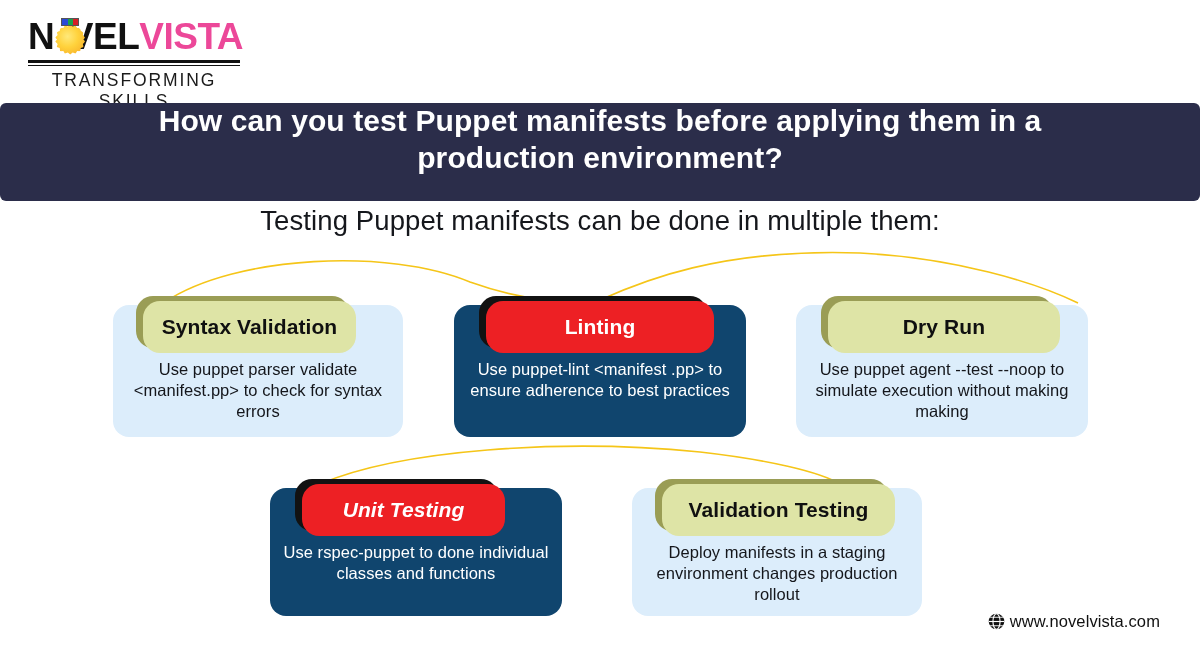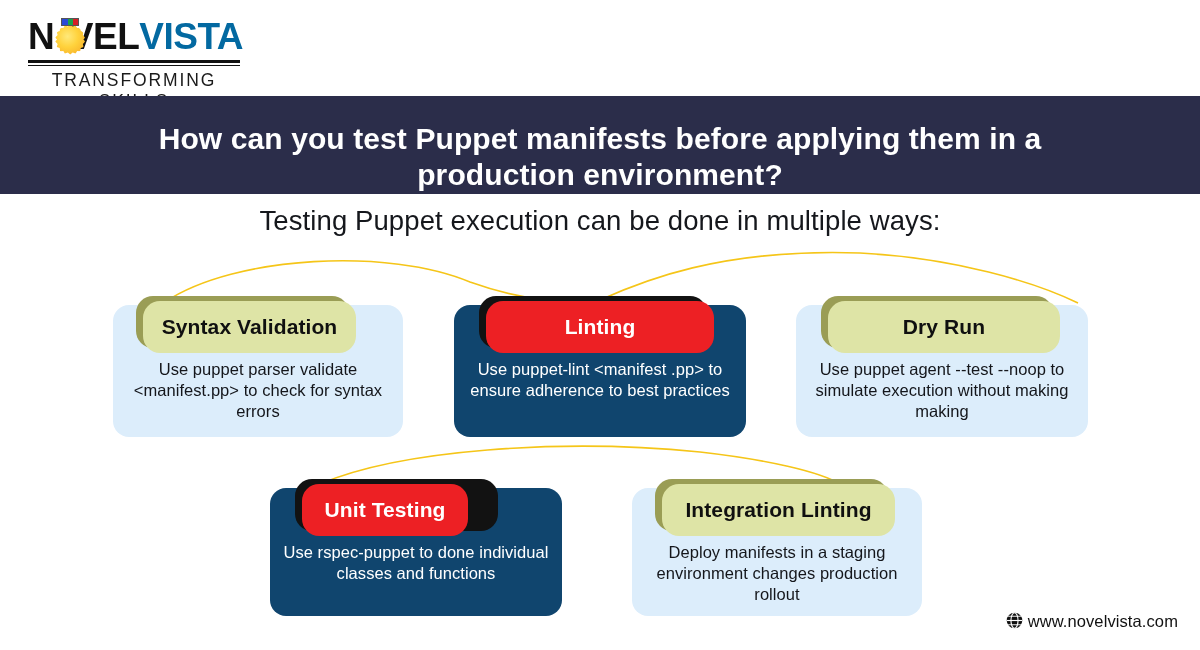--- a/index.html
+++ b/index.html
@@ -20,29 +20,29 @@
   .logo-o { position:relative; display:inline-block; width:31px; height:31px; margin:0 1px; }
   .sunburst { position:absolute; left:0; top:4px; width:30px; height:30px;
               background:radial-gradient(circle at 42% 38%, #ffe97a 0%, #ffd23c 42%, #f5a623 100%);
               border-radius:50%;
               clip-path: polygon(50% 0%,58% 7%,68% 3%,73% 12%,84% 11%,85% 22%,95% 25%,92% 35%,100% 43%,94% 50%,100% 57%,92% 65%,95% 75%,85% 78%,84% 89%,73% 88%,68% 97%,58% 93%,50% 100%,42% 93%,32% 97%,27% 88%,16% 89%,15% 78%,5% 75%,8% 65%,0% 57%,6% 50%,0% 43%,8% 35%,5% 25%,15% 22%,16% 11%,27% 12%,32% 3%,42% 7%); }
   .sun-bars { position:absolute; left:6px; top:-3px; width:18px; height:8px; display:flex;
               border:1px solid #555; background:#fff; }
   .sun-bars i { flex:1; display:block; }
   .sb1 { background:#2a49d6; } .sb2 { background:#19a34a; } .sb3 { background:#d61f26; }
   .logo-vel { color:#111; }
-  .logo-vista { color:#0369a1;text-align:right; }
+  .logo-vista { color:#ec4899;text-align:right; }
   .logo-rule { width:212px; height:3px; background:#111; margin-top:2px; }
   .logo-rule2 { width:212px; height:1px; background:#111; margin-top:2px; }
   .logo-tag { font-size:17.5px; letter-spacing:1.9px; color:#1b1b1b; margin-top:4px;
               text-align:center; width:212px; font-weight:400; }
 
   
-  .banner { position:absolute; left:0; top:96px; width:1200px; height:98px;
-            background:#2b2d4a; display:flex; align-items:flex-end; justify-content:center; }
+  .banner { position:absolute; left:0; top:103px; width:1200px; height:98px;
+            background:#2b2d4a; display:flex; align-items:flex-start; justify-content:center;border-radius:6px; }
   .banner h1 { color:#ffffff; font-size:30px; font-weight:bold; line-height:1.22;
                text-align:center; letter-spacing:0.1px; max-width:1010px; }
 
   
   .subtitle { position:absolute; left:0; top:205px; width:1200px; text-align:center;
               font-size:27.5px; color:#15171c; font-weight:400; letter-spacing:0.1px; }
 
   
   .connectors { position:absolute; left:0; top:0; width:1200px; height:650px; pointer-events:none; }
 
@@ -63,21 +63,21 @@
   .t-light .shadowpill { background:#9a9d55; }
   .t-light .desc { color:#14161b; }
   
   .t-dark .card-body { background:#10456e; }
   .t-dark .pill { background:#ed2024; }
   .t-dark .pill span { color:#ffffff; }
   .t-dark .shadowpill { background:#121212; }
   .t-dark .desc { color:#ffffff; }
 
   
-  .footer { position:absolute; right:22px; top:612px; display:flex; gap:5px; }
+  .footer { position:absolute; right:40px; top:612px; display:flex; align-items:center; gap:5px; }
   .footer .url { font-size:16.5px; color:#111; letter-spacing:0.1px; }
   .globe { width:17px; height:17px; display:block; }
 </style>
 </head>
 <body>
 
 <div class="page">
 
   <div class="logo-bar">
     <div class="logo">
@@ -97,21 +97,21 @@
       <div class="logo-rule"></div>
       <div class="logo-rule2"></div>
       <div class="logo-tag">TRANSFORMING SKILLS</div>
     </div>
   </div>
 
   <div class="banner">
     <h1>How can you test Puppet manifests before applying them in a production environment?</h1>
   </div>
 
-  <div class="subtitle">Testing Puppet execution can be done in multiple ways:</div>
+  <div class="subtitle">Testing Puppet manifests can be done in multiple them:</div>
 
   <svg class="connectors" viewBox="0 0 1200 650" xmlns="http://www.w3.org/2000/svg">
     <path d="M165 302 C 235 255, 390 248, 470 282 C 520 300, 570 305, 600 300" fill="none" stroke="#f5c518" stroke-width="1.6"></path>
     <path d="M600 300 C 640 282, 720 248, 860 253 C 955 258, 1035 282, 1078 303" fill="none" stroke="#f5c518" stroke-width="1.6"></path>
     <path d="M320 484 C 400 450, 560 438, 700 452 C 770 460, 820 472, 840 484" fill="none" stroke="#f5c518" stroke-width="1.6"></path>
   </svg>
 
   <div class="card t-dark" style="left:454px; top:296px; width:292px; height:141px;">
     <div class="card-body" style="top:9px; width:292px; height:132px;"></div>
     <div class="shadowpill" style="left:25px; top:0px; width:228px; height:52px;"></div>
@@ -135,31 +135,31 @@
     <div class="shadowpill" style="left:25px; top:0px; width:232px; height:52px;"></div>
     <div class="pill" style="left:32px; top:5px; width:232px; height:52px;">
       <span>Dry Run</span>
     </div>
     <div class="desc" style="left:8px; top:63px; width:276px;">Use puppet agent --test --noop to simulate execution without making making</div>
   </div>
 
   <div class="card t-dark" style="left:270px; top:479px; width:292px; height:137px;">
     <div class="card-body" style="top:9px; width:292px; height:128px;"></div>
     <div class="shadowpill" style="left:25px; top:0px; width:203px; height:52px;"></div>
-    <div class="pill" style="left:32px; top:5px; width:166px; height:52px;">
+    <div class="pill" style="left:32px; top:5px; width:203px; height:52px;font-style:italic;">
       <span>Unit Testing</span>
     </div>
     <div class="desc" style="left:10px; top:63px; width:272px;">Use rspec-puppet to done individual classes and functions</div>
   </div>
 
   <div class="card t-light" style="left:632px; top:479px; width:290px; height:137px;">
     <div class="card-body" style="top:9px; width:290px; height:128px;"></div>
     <div class="shadowpill" style="left:23px; top:0px; width:233px; height:52px;"></div>
     <div class="pill" style="left:30px; top:5px; width:233px; height:52px;">
-      <span>Integration Linting</span>
+      <span>Validation Testing</span>
     </div>
     <div class="desc" style="left:8px; top:63px; width:274px;">Deploy manifests in a staging environment changes production rollout</div>
   </div>
 
   <div class="footer">
     <svg class="globe" viewBox="0 0 24 24">
       <circle cx="12" cy="12" r="11" fill="#111"></circle>
       <ellipse cx="12" cy="12" rx="5" ry="11" fill="none" stroke="#fff" stroke-width="1.6"></ellipse>
       <line x1="1" y1="12" x2="23" y2="12" stroke="#fff" stroke-width="1.6"></line>
       <line x1="3" y1="6" x2="21" y2="6" stroke="#fff" stroke-width="1.3"></line>

